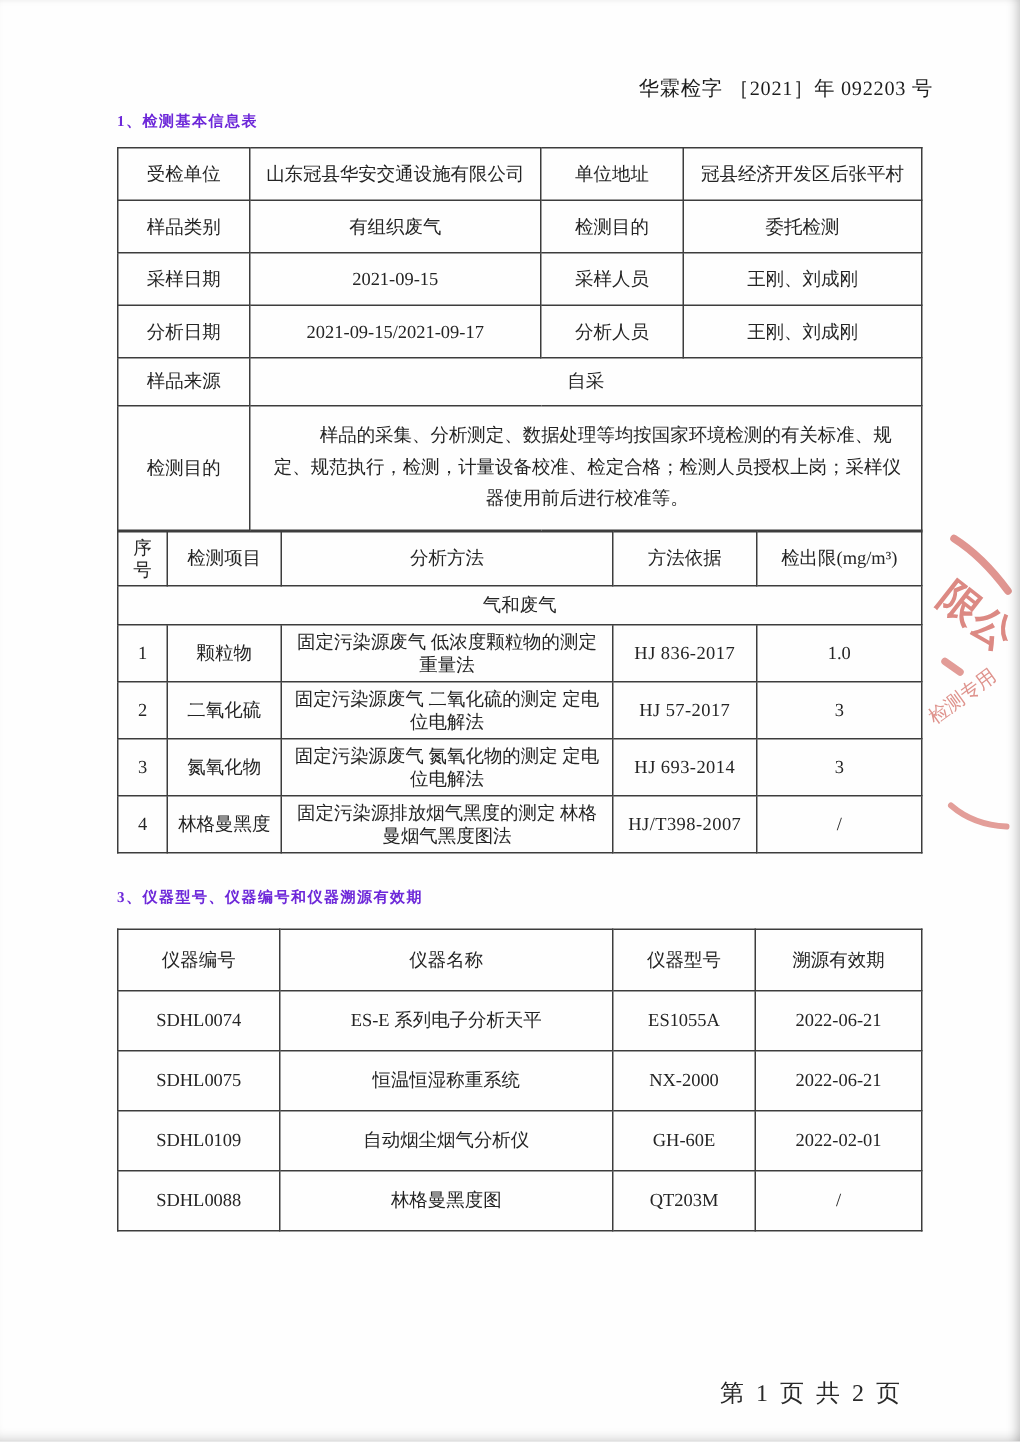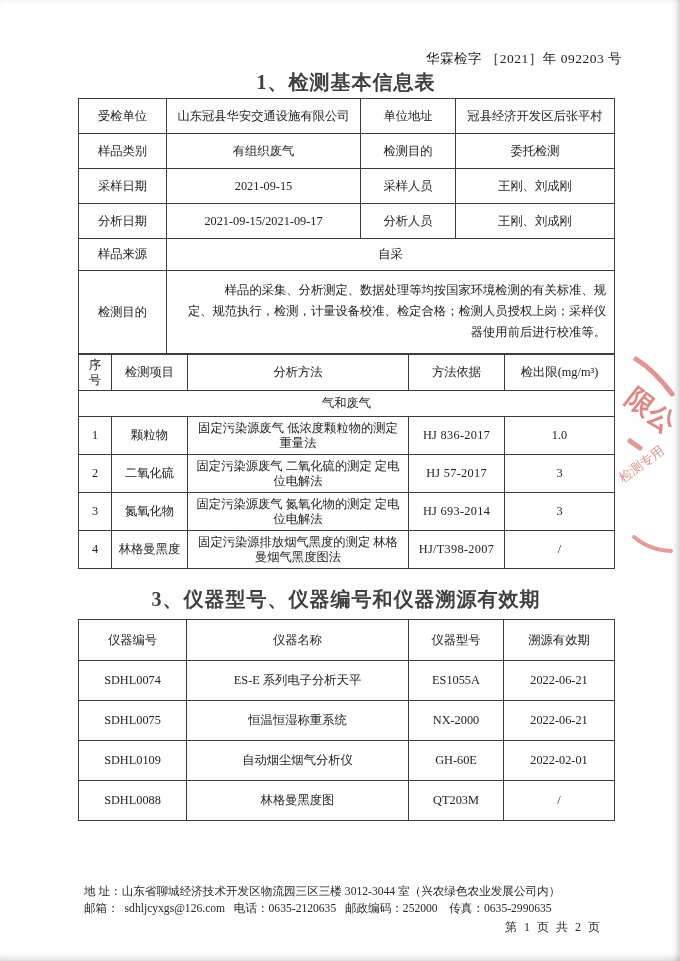--- a/index.html
+++ b/index.html
@@ -14,55 +14,55 @@
     box-shadow: inset -7px 0 7px -5px rgba(0,0,0,0.22),
                 inset 0 -7px 7px -5px rgba(0,0,0,0.16),
                 inset 0 4px 6px -5px rgba(0,0,0,0.08);
   }
   .ref-number {
     position:absolute; top:50px; right:58px;
     font-size:13.5px; letter-spacing:0.5px; color:#1d1d1d;
   }
   .doc { position:absolute; left:78px; top:72px; width:536px; }
   .sec-title {
-    text-align:center; font-size:20px; font-weight:bold; color:#404040;
+    font-size:10px; font-weight:bold; color:#6d28d9;
     margin:0 0 6px 0; line-height:20px; letter-spacing:1px;
   }
   .sec-title.t2 { margin-top:13px; margin-bottom:2px; }
   .sec-title.t3 { margin-top:20px; margin-bottom:10px; }
   table {
     border-collapse:collapse; table-layout:fixed; width:536px;
     font-size:12.3px; color:#242424;
   }
   table, th, td { border:1px solid #3d3d3d; }
   table { border-width:1.5px;padding-left:44px; }
   td {
     text-align:center; vertical-align:middle;
     padding:2px 4px; line-height:15px; overflow:hidden;
   }
   .t1 td { height:30px; }
   .t1 tr.src-row td { height:27px; }
   .t1 tr.qc-row td { height:auto; }
   .qc-text {
-    text-align:right; text-indent:2em; padding:9px 8px 10px 10px;
+    text-align:center; text-indent:2em; padding:9px 8px 10px 10px;
     line-height:21px;
     margin-left:28px;
   }
   .t2 td { height:33px; line-height:15px; }
   .t2 tr.head td { height:31px; }
   .t2 tr.group td { height:21px; }
   .t2 td.small-num { letter-spacing:0.3px; }
   .t3 td { height:35px; }
   .t3 tr.head td { height:36px; }
   .footer {
     position:absolute; left:84px; top:883px; font-size:11.6px;
     line-height:17px; color:#2a2a2a; white-space:pre;
   }
   .page-num {
-    position:absolute; top:919px; right:78px; font-size:12px;
+    position:absolute; top:919px; right:78px; font-size:16px;
     letter-spacing:2px; color:#2a2a2a;
   }
   .stamp { position:absolute; left:610px; top:345px; pointer-events:none; }
 </style>
 </head>
 <body>
 
 <div class="page">
 
   <div class="ref-number">华霖检字 ［2021］年 092203 号</div>
@@ -203,22 +203,20 @@
           <td>SDHL0088</td>
           <td>林格曼黑度图</td>
           <td>QT203M</td>
           <td>/</td>
         </tr>
       </tbody>
     </table>
 
   </div>
 
-  <div class="footer"><span>地 址：山东省聊城经济技术开发区物流园三区三楼 3012-3044 室（兴农绿色农业发展公司内）</span>
-<span>邮箱：  sdhljcyxgs@126.com   电话：0635-2120635   邮政编码：252000    传真：0635-2990635</span></div>
 
   <div class="page-num">第 1 页 共 2 页</div>
 
   <svg class="stamp" width="70" height="230" viewBox="0 0 70 230" xmlns="http://www.w3.org/2000/svg">
     <path d="M 26 14 Q 45 26 62 49" fill="none" stroke="rgba(199,62,52,0.55)" stroke-width="5" stroke-linecap="round"></path>
     <text transform="translate(14,56) rotate(38)" font-size="27" font-weight="bold" fill="rgba(197,58,48,0.6)" font-family="'Liberation Serif',serif">限公</text>
     <path d="M 20 96 l 10 7" stroke="rgba(197,58,48,0.5)" stroke-width="5" stroke-linecap="round"></path>
     <text transform="translate(13,138) rotate(-36)" font-size="13" fill="rgba(197,58,48,0.55)" font-family="'Liberation Serif',serif">检测专用</text>
     <path d="M 24 192 Q 39 205 61 206" fill="none" stroke="rgba(199,62,52,0.5)" stroke-width="4" stroke-linecap="round"></path>
   </svg>

